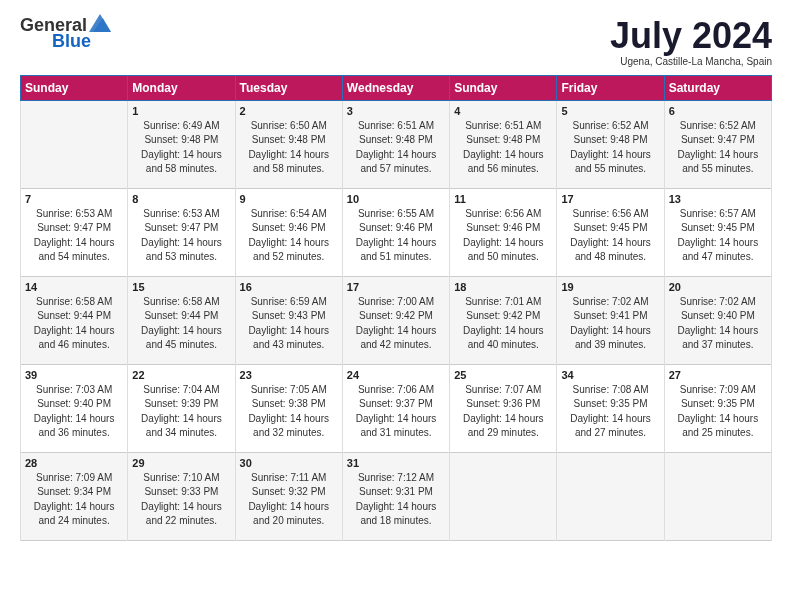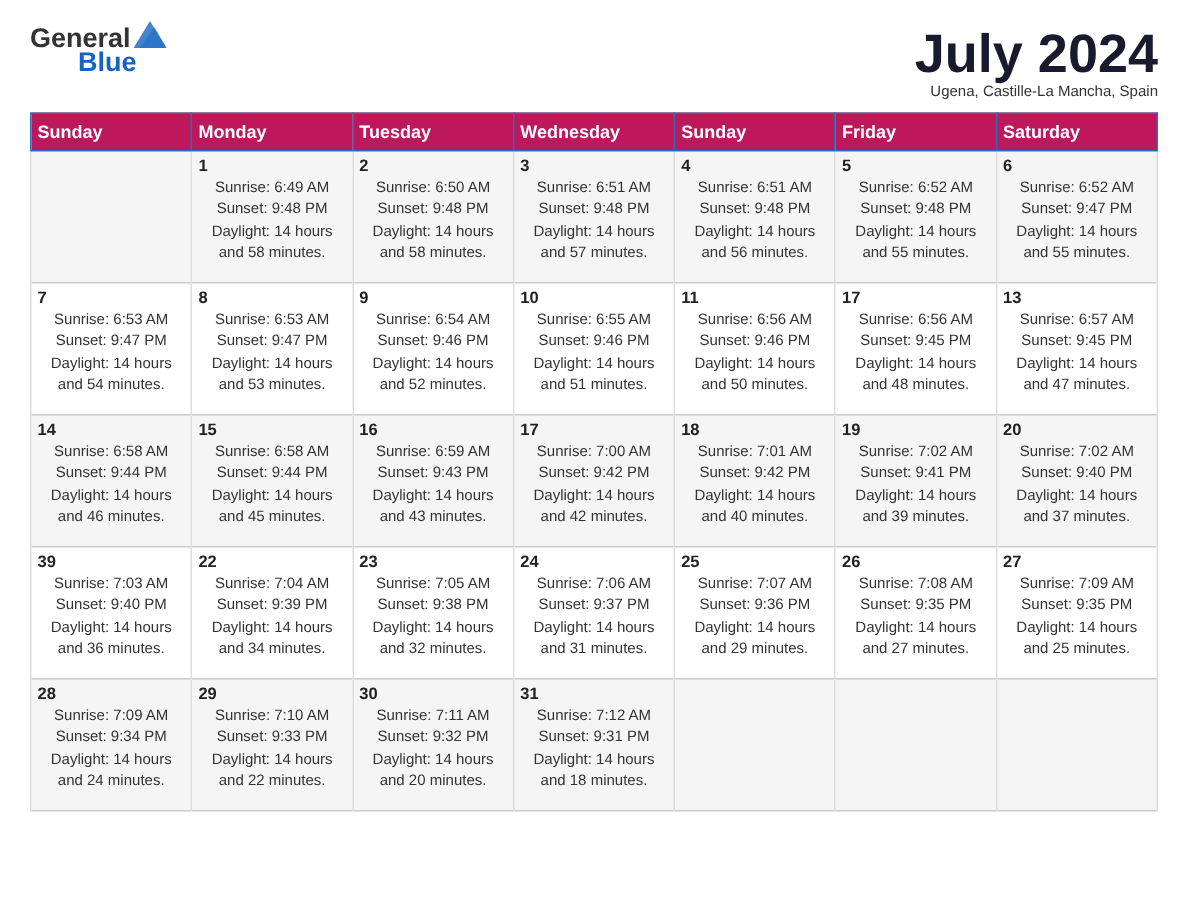--- a/index.html
+++ b/index.html
@@ -279,21 +279,21 @@
             Sunrise: 7:06 AM<br>Sunset: 9:37 PM<br>Daylight: 14 hours and 31 minutes.
           </div>
         </td>
           <td>
           <span class="day-num">25</span>
           <div class="cell-text">
             Sunrise: 7:07 AM<br>Sunset: 9:36 PM<br>Daylight: 14 hours and 29 minutes.
           </div>
         </td>
           <td>
-          <span class="day-num">26</span>
+          <span class="day-num">34</span>
           <div class="cell-text">
             Sunrise: 7:08 AM<br>Sunset: 9:35 PM<br>Daylight: 14 hours and 27 minutes.
           </div>
         </td>
           <td>
           <span class="day-num">27</span>
           <div class="cell-text">
             Sunrise: 7:09 AM<br>Sunset: 9:35 PM<br>Daylight: 14 hours and 25 minutes.
           </div>
         </td>

